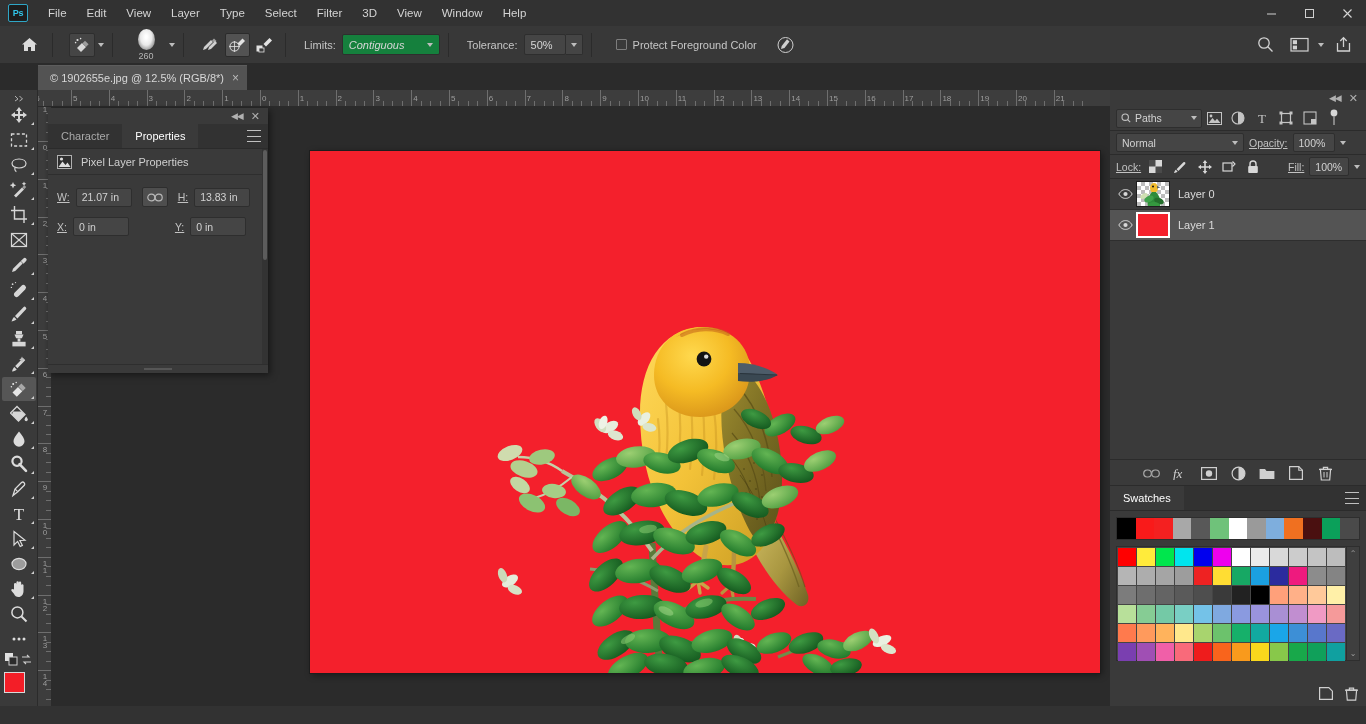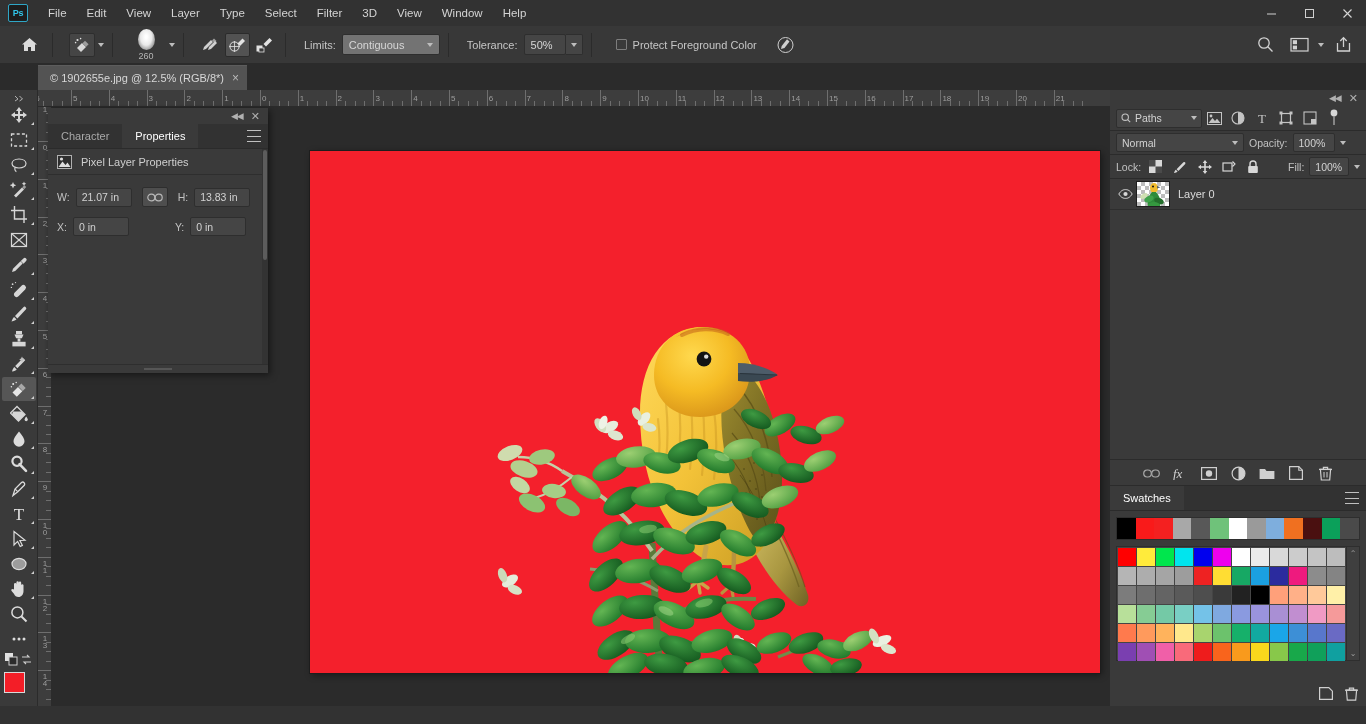--- a/index.html
+++ b/index.html
@@ -63,23 +63,23 @@
   .brush-num { font-size:9px; color:#b5b5b5; margin-top:1px; }
   .mode-group { display:flex; gap:2px; margin-left:6px; }
   .mode-btn {
     width:25px; height:24px; border-radius:2px;
     display:flex; align-items:center; justify-content:center;
     border:1px solid transparent;
   }
   .mode-btn.active { background:#525252; border-color:#2b2b2b; }
   .opt-label { font-size:11px; color:#c6c6c6; margin-left:10px; margin-right:6px; }
   .opt-select {
-    height:21px; background:#737373; border:1px solid #2e2e2e; border-radius:2px;
+    height:21px; background:#15803d; border:1px solid #2e2e2e; border-radius:2px;
     color:#d6d6d6; font-size:11px; display:flex; align-items:center;
-    padding:0 6px; min-width:98px; justify-content:space-between; gap:8px;
+    padding:0 6px; min-width:98px; justify-content:space-between; gap:8px;font-style:italic;
   }
   .opt-field {
     height:21px; background:#454545; border:1px solid #2e2e2e; border-radius:2px;
     color:#d6d6d6; font-size:11px; display:flex; align-items:center; padding:0 6px;
     width:42px;
   }
   .spin {
     width:17px; height:21px; background:#454545; border:1px solid #2e2e2e;
     border-left:none; border-radius:0 2px 2px 0;
     display:flex; align-items:center; justify-content:center;
@@ -191,21 +191,21 @@
   }
   .blend-row, .lock-row {
     height:24px; display:flex; align-items:center; padding:0 6px; gap:5px;
     border-bottom:1px solid #2b2b2b;
   }
   .blend-select {
     flex:0 0 128px; height:19px; background:#454545; border:1px solid #2e2e2e; border-radius:2px;
     display:flex; align-items:center; justify-content:space-between;
     padding:0 5px; font-size:10.5px; color:#d2d2d2;
   }
-  .mini-label { font-size:10.5px; color:#c2c2c2; }
+  .mini-label { font-size:10.5px; color:#c2c2c2;text-decoration:underline; }
   .mini-field {
     height:19px; background:#454545; border:1px solid #2e2e2e; border-radius:2px;
     display:flex; align-items:center; padding:0 5px; font-size:10.5px; color:#d2d2d2; width:42px;
   }
   .lock-ic { width:21px; height:20px; display:flex; align-items:center; justify-content:center; }
 
   .layer-list { height:188px; overflow:hidden; background:#3a3a3a; }
   .layer-row {
     height:31px; display:flex; align-items:center; gap:0;
     border-bottom:1px solid #2e2e2e; padding-left:4px;
@@ -1270,20 +1270,30 @@
               <path d="M15 10 C11 14 10 19 11 25 h12 c1 -6 0 -11 -4 -15 Z" fill="#2e8b3a"></path>
               <ellipse cx="12" cy="17" rx="5" ry="3" fill="#3fa24a" transform="rotate(-24 12 17)"></ellipse>
               <ellipse cx="22" cy="19" rx="5" ry="3" fill="#246f2c" transform="rotate(20 22 19)"></ellipse>
               <ellipse cx="17" cy="23" rx="6" ry="3" fill="#35983f"></ellipse>
               <ellipse cx="7" cy="14" rx="4" ry="2.2" fill="#cfe0b2" transform="rotate(-30 7 14)"></ellipse>
             </svg>
           </div>
           <span class="layer-name">Layer 0</span>
         </div>
 
+        <div class="layer-row selected">
+          <div class="eye">
+            <svg width="15" height="10" viewBox="0 0 15 10">
+                <path d="M.8 5 C3 1.5 5.2 .6 7.5 .6 C9.8 .6 12 1.5 14.2 5 C12 8.5 9.8 9.4 7.5 9.4 C5.2 9.4 3 8.5 .8 5 Z" fill="none" stroke="#d8d8d8" stroke-width="1"></path>
+                <circle cx="7.5" cy="5" r="2.1" fill="#d8d8d8"></circle>
+              </svg>
+          </div>
+          <div class="thumb selected-thumb" style="background:#f4202c;background-image:none;"></div>
+          <span class="layer-name">Layer 1</span>
+        </div>
       </div>
 
       <div class="layers-footer">
         <div class="lf-ic">
           <svg width="17" height="9" viewBox="0 0 17 9">
               <rect x=".7" y="1" width="7.6" height="7" rx="3.5" fill="none" stroke="#a8a8a8" stroke-width="1.2"></rect>
               <rect x="8.7" y="1" width="7.6" height="7" rx="3.5" fill="none" stroke="#a8a8a8" stroke-width="1.2"></rect>
             </svg>
         </div>
         <div class="lf-ic">

